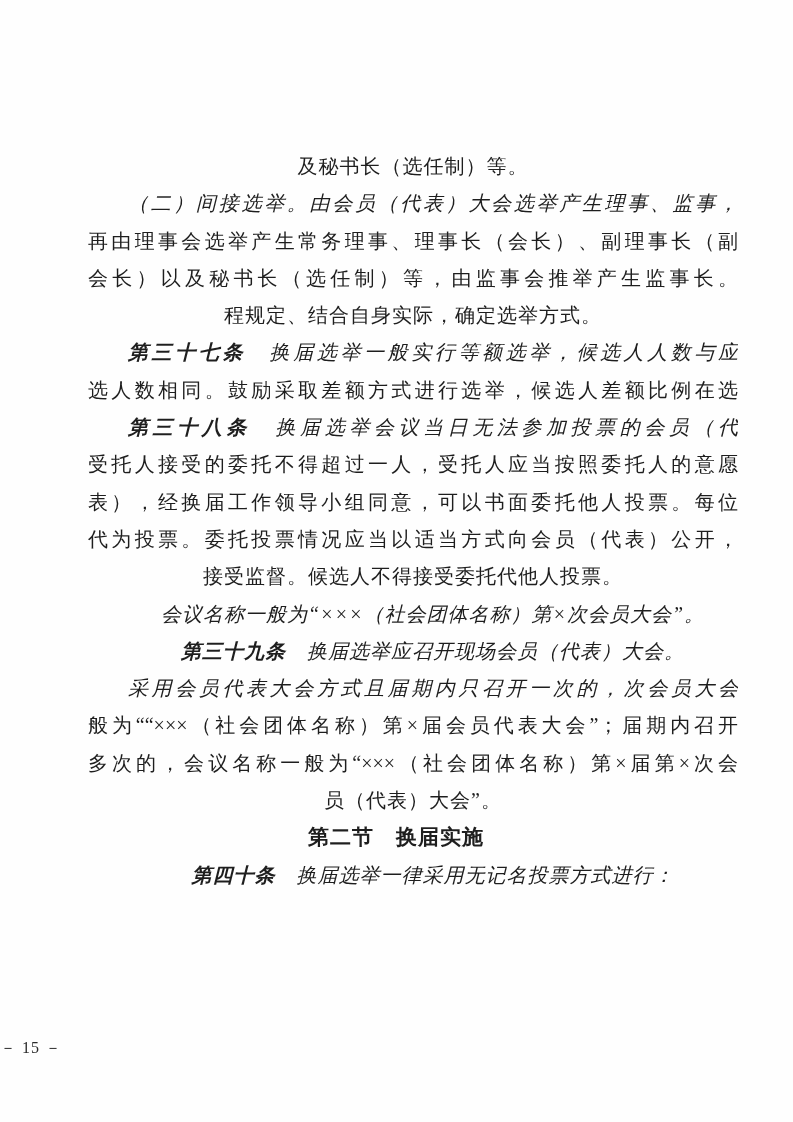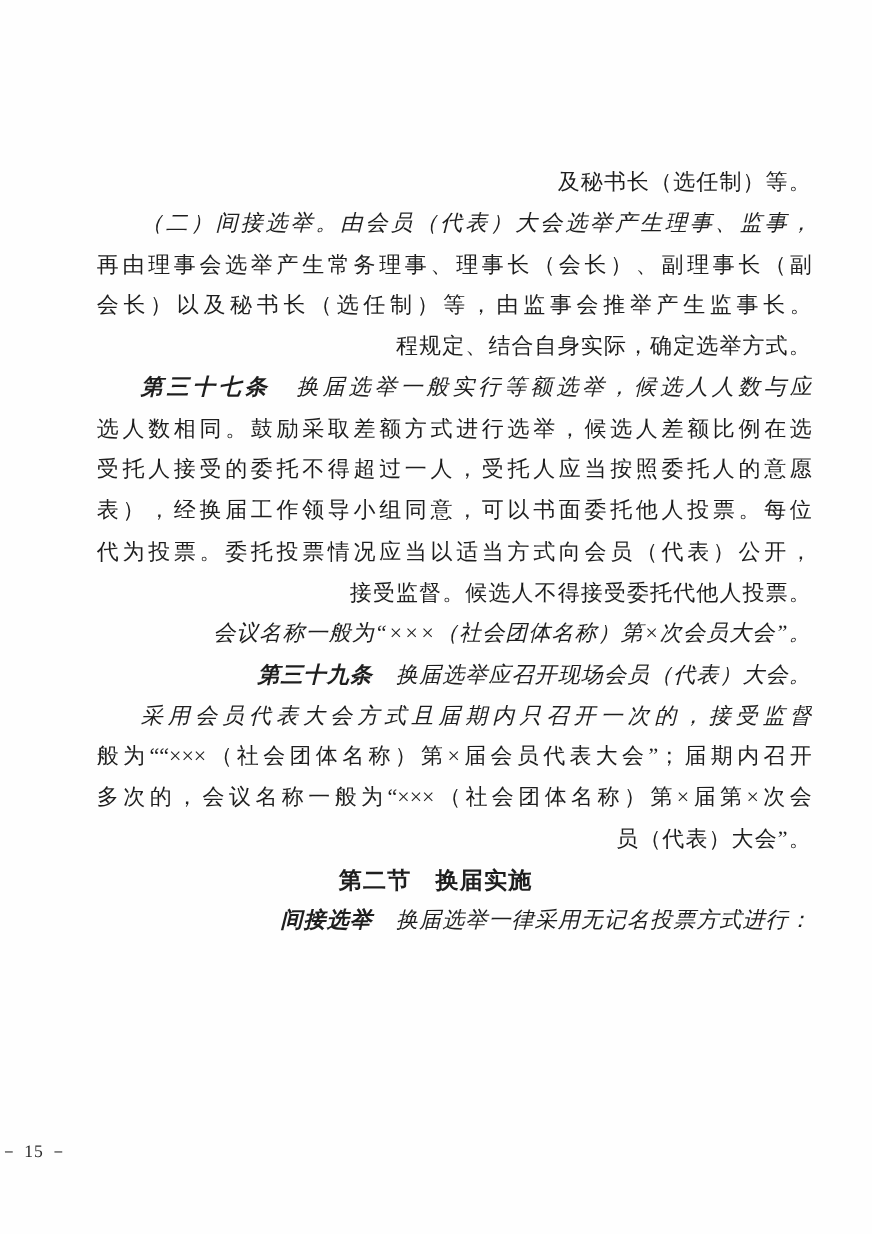--- a/index.html
+++ b/index.html
@@ -16,21 +16,21 @@
     position: absolute;
     left: 88px;
     top: 148px;
     width: 650px;
     font-size: 20px;
   }
   .line {
     height: 37.3px;
     line-height: 37.3px;
     overflow: hidden;
-    text-align: right;
+    text-align: center;
   }
   .just {
     text-align: justify;
     text-align-last: justify;
     text-justify: inter-ideograph;
   }
   .short { letter-spacing: 1px; }
   .ind { text-indent: 40px; font-style: italic; }
   .b { font-weight: 700; }
   .heading {
@@ -59,27 +59,28 @@
 
 <div class="page">
   <div class="text-block">
     <div class="line short">及秘书长（选任制）等。</div>
     <div class="line just ind">（二）间接选举。由会员（代表）大会选举产生理事、监事，</div>
     <div class="line just">再由理事会选举产生常务理事、理事长（会长）、副理事长（副</div>
     <div class="line just">会长）以及秘书长（选任制）等，由监事会推举产生监事长。</div>
     <div class="line short">程规定、结合自身实际，确定选举方式。</div>
     <div class="line just ind"><span class="b">第三十七条</span><span>　换届选举一般实行等额选举，候选人人数与应</span></div>
     <div class="line just">选人数相同。鼓励采取差额方式进行选举，候选人差额比例在选</div>
+    <div class="line just ind"><span class="b">第三十八条</span><span>　换届选举会议当日无法参加投票的会员（代</span></div>
     <div class="line just">受托人接受的委托不得超过一人，受托人应当按照委托人的意愿</div>
     <div class="line just">表），经换届工作领导小组同意，可以书面委托他人投票。每位</div>
     <div class="line just">代为投票。委托投票情况应当以适当方式向会员（代表）公开，</div>
     <div class="line short">接受监督。候选人不得接受委托代他人投票。</div>
     <div class="line short ind">会议名称一般为“×××（社会团体名称）第×次会员大会”。</div>
     <div class="line short ind"><span class="b">第三十九条</span><span>　换届选举应召开现场会员（代表）大会。</span></div>
-    <div class="line just ind">采用会员代表大会方式且届期内只召开一次的，接受监督</div>
+    <div class="line just ind">采用会员代表大会方式且届期内只召开一次的，次会员大会</div>
     <div class="line just">般为““×××（社会团体名称）第×届会员代表大会”；届期内召开</div>
     <div class="line just">多次的，会议名称一般为“×××（社会团体名称）第×届第×次会</div>
     <div class="line short">员（代表）大会”。</div>
     <div class="line heading">第二节　换届实施</div>
-    <div class="line short ind"><span class="b">间接选举</span><span>　换届选举一律采用无记名投票方式进行：</span></div>
+    <div class="line short ind"><span class="b">第四十条</span><span>　换届选举一律采用无记名投票方式进行：</span></div>
   </div>
   <div class="footer">－ 15 －</div>
 </div>
 
 </body></html>

